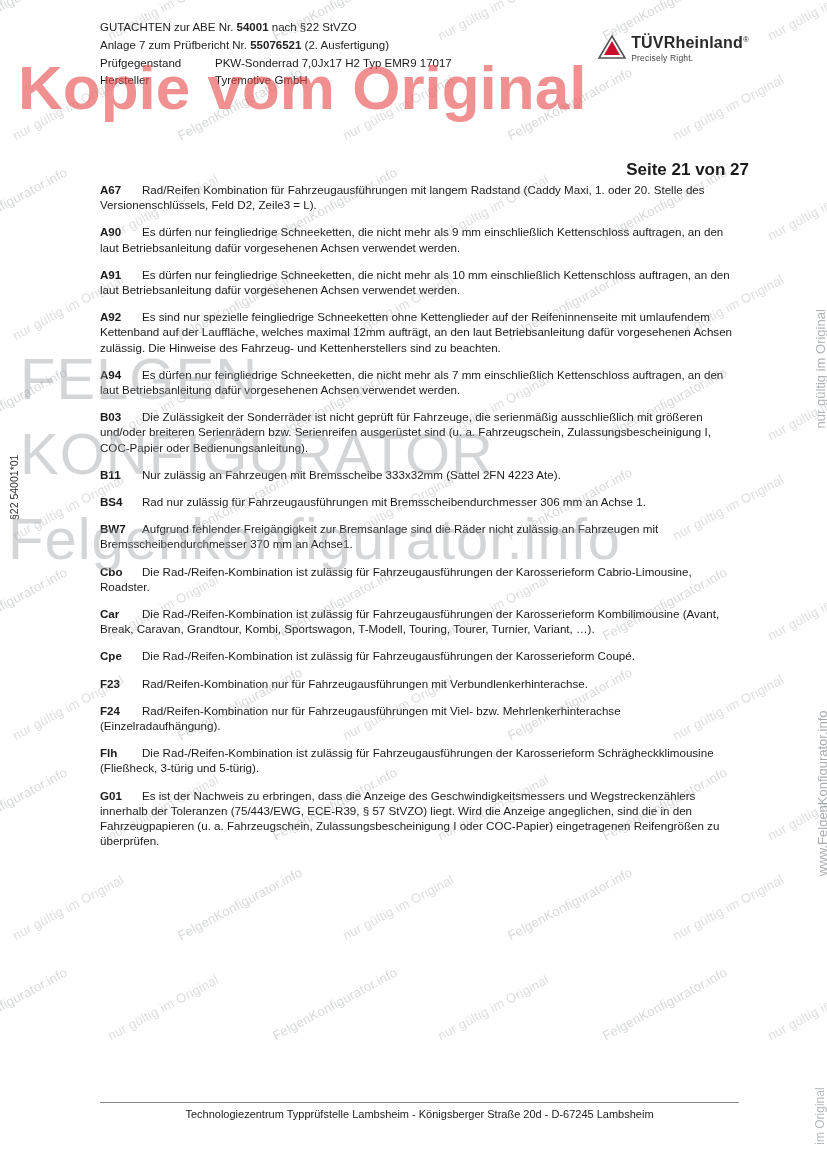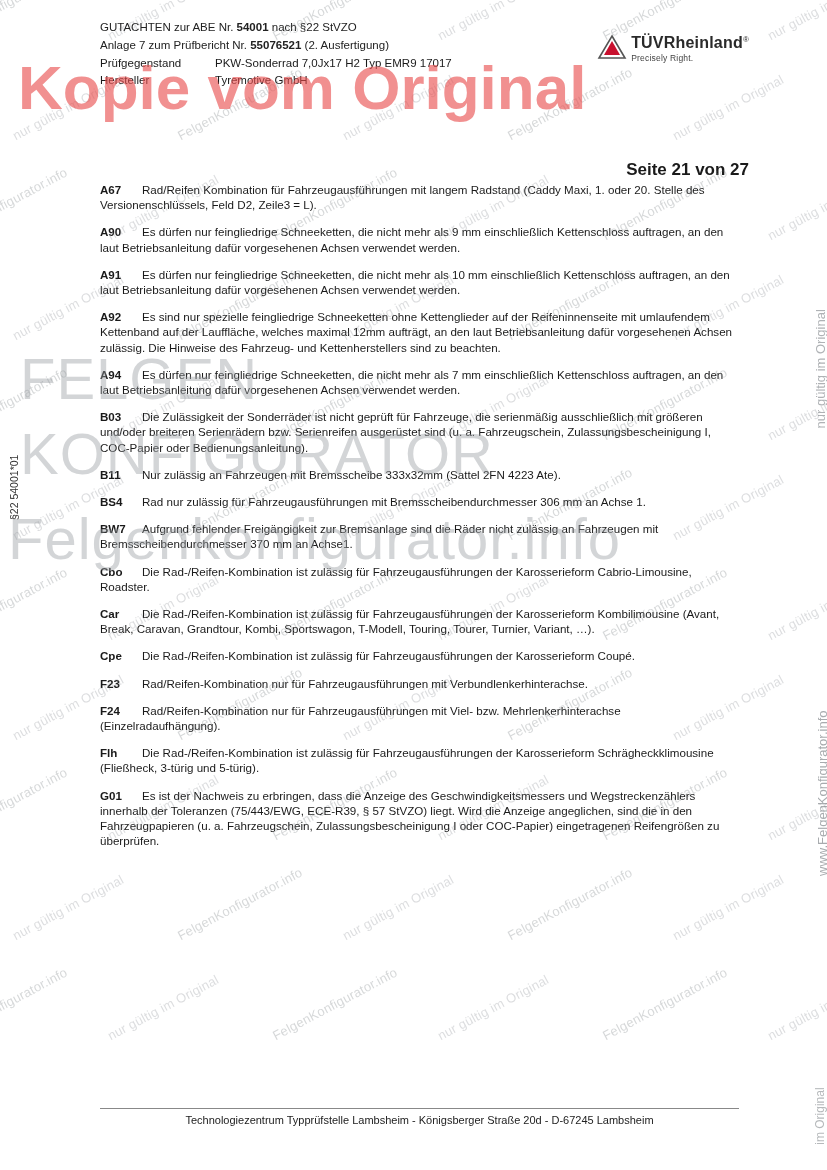--- a/index.html
+++ b/index.html
@@ -200,21 +200,21 @@
     color: rgba(110,115,120,0.5);
     white-space: nowrap;
     z-index: 6;
   }
 
   
   .footer {
     position: absolute;
     left: 100px;
     right: 88px;
-    bottom: 44px;
+    bottom: 50px;
     border-top: 1px solid #888;
     padding-top: 5px;
     font-size: 11px;
     text-align: center;
     color: #222;
     z-index: 4;
   }
 </style>
 </head>
 <body>

